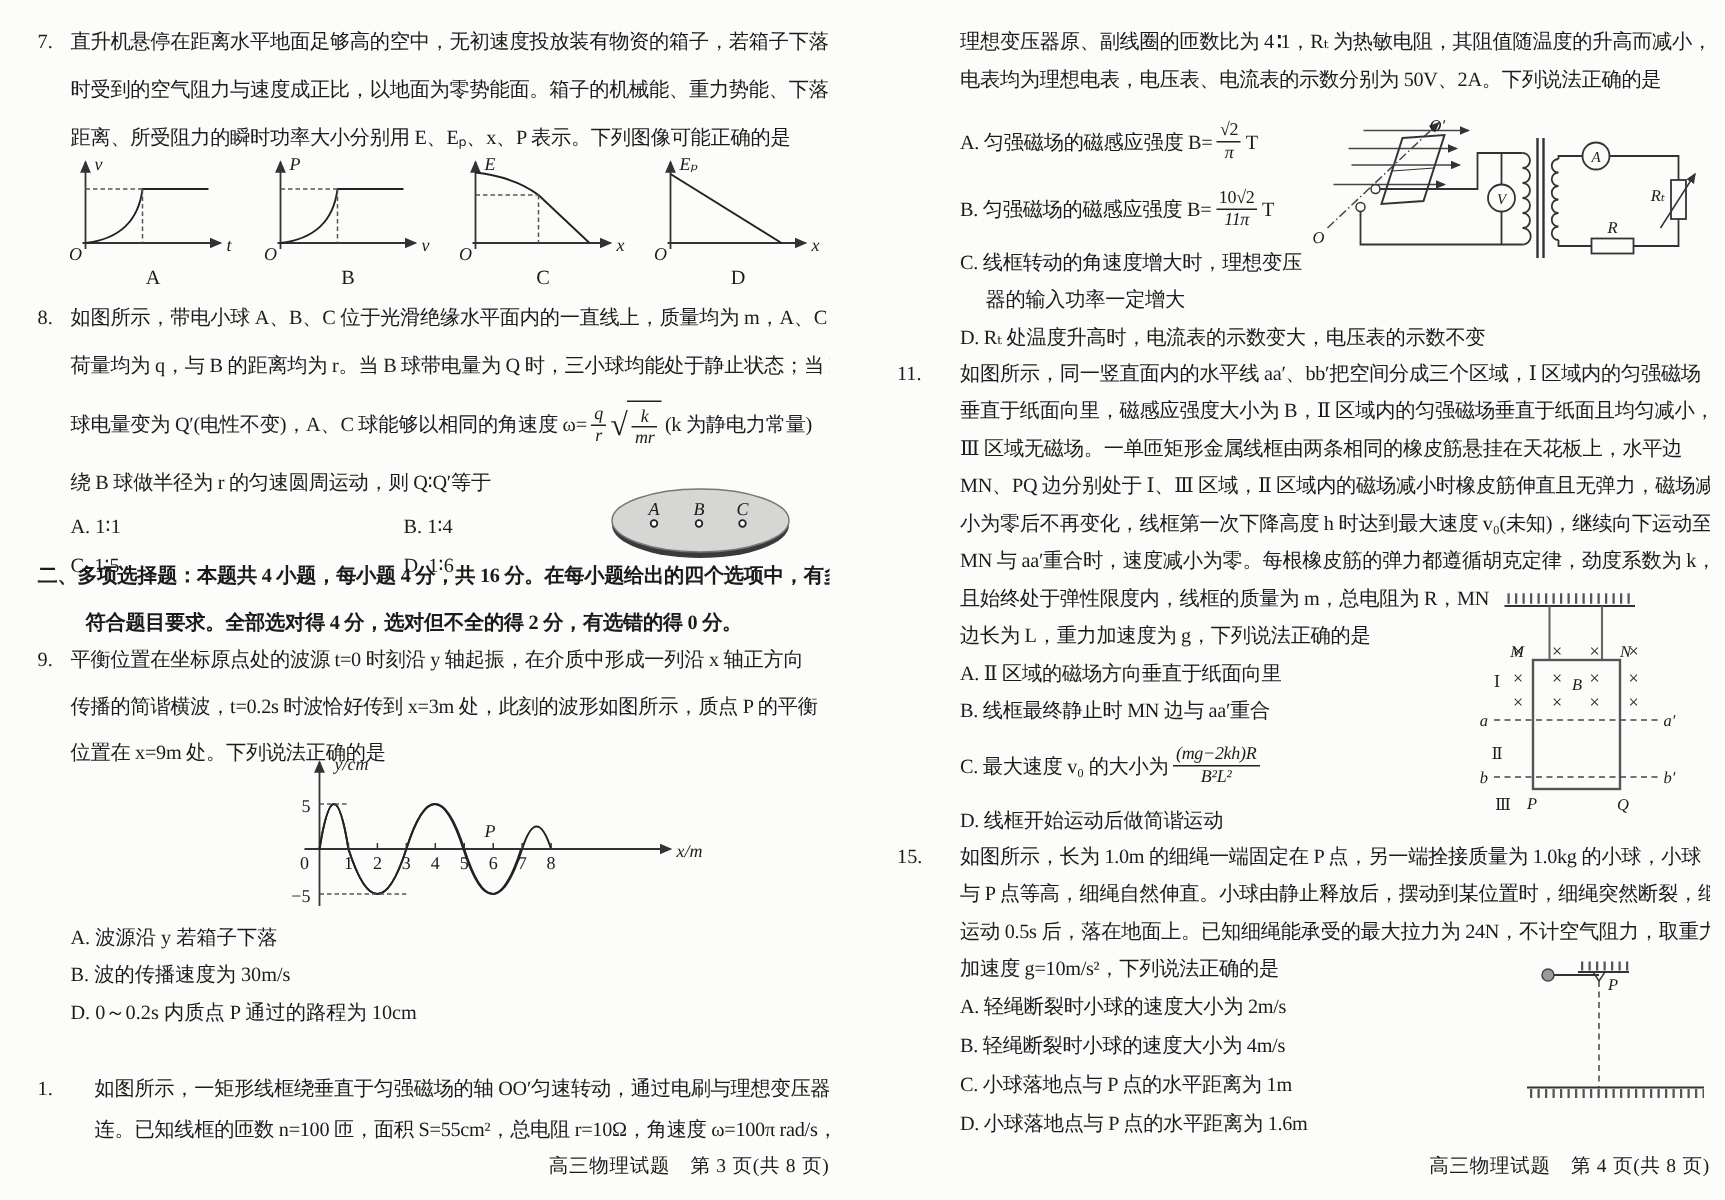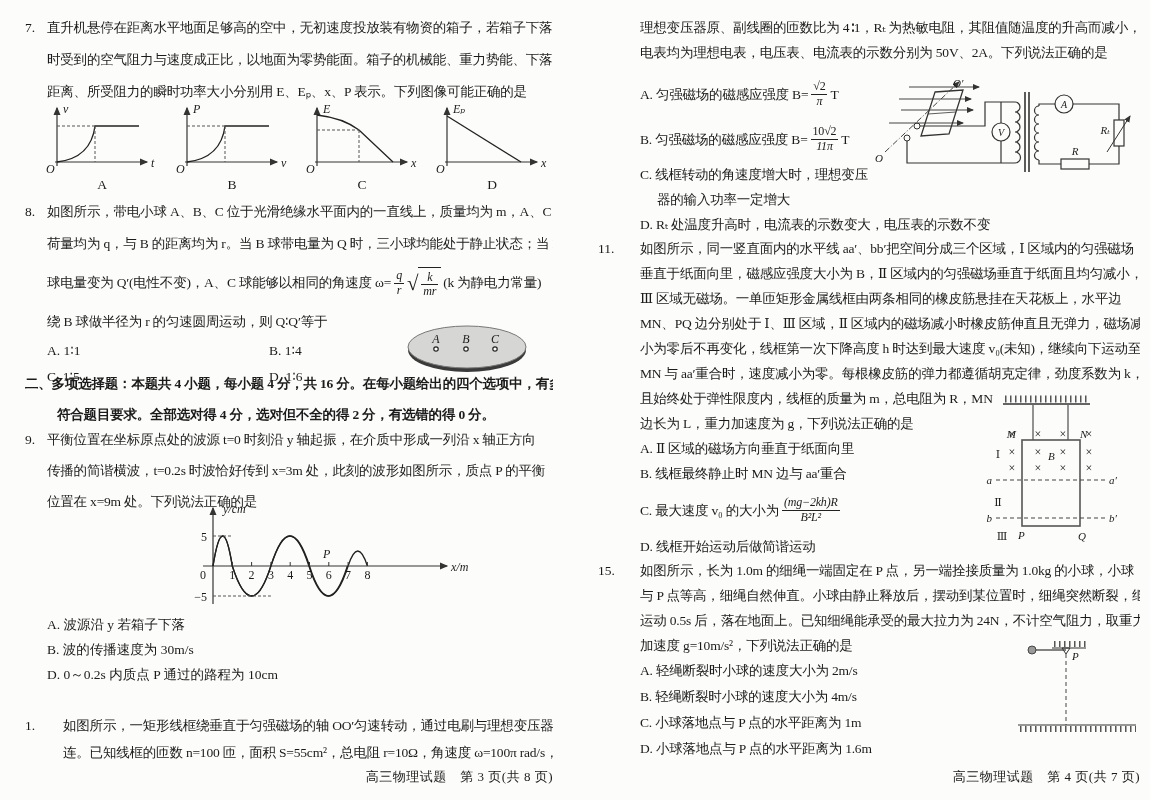--- a/index.html
+++ b/index.html
@@ -378,15 +378,15 @@
         <circle cx="16" cy="14" r="4" fill="#9a9a9a" stroke="#444" stroke-width="1"></circle>
         <line x1="20" y1="14" x2="50" y2="14" stroke="#333" stroke-width="1.2"></line>
 
         <line x1="50" y1="18" x2="50" y2="89" stroke="#444" stroke-width="1" stroke-dasharray="4 3"></line>
 
         <line x1="2" y1="89" x2="120" y2="89" stroke="#333" stroke-width="1.2"></line>
         <line x1="4" y1="93" x2="120" y2="93" stroke="#555" stroke-width="6" stroke-dasharray="1.5 3.5"></line>
       </svg>
     </div>
 
-    <div class="footer" style="left:0;width:542px">高三物理试题　第 4 页(共 7 页)</div>
+    <div class="footer" style="left:0;width:542px">高三物理试题　第 4 页(共 8 页)</div>
   </div>
 </div>
 
 </body></html>

